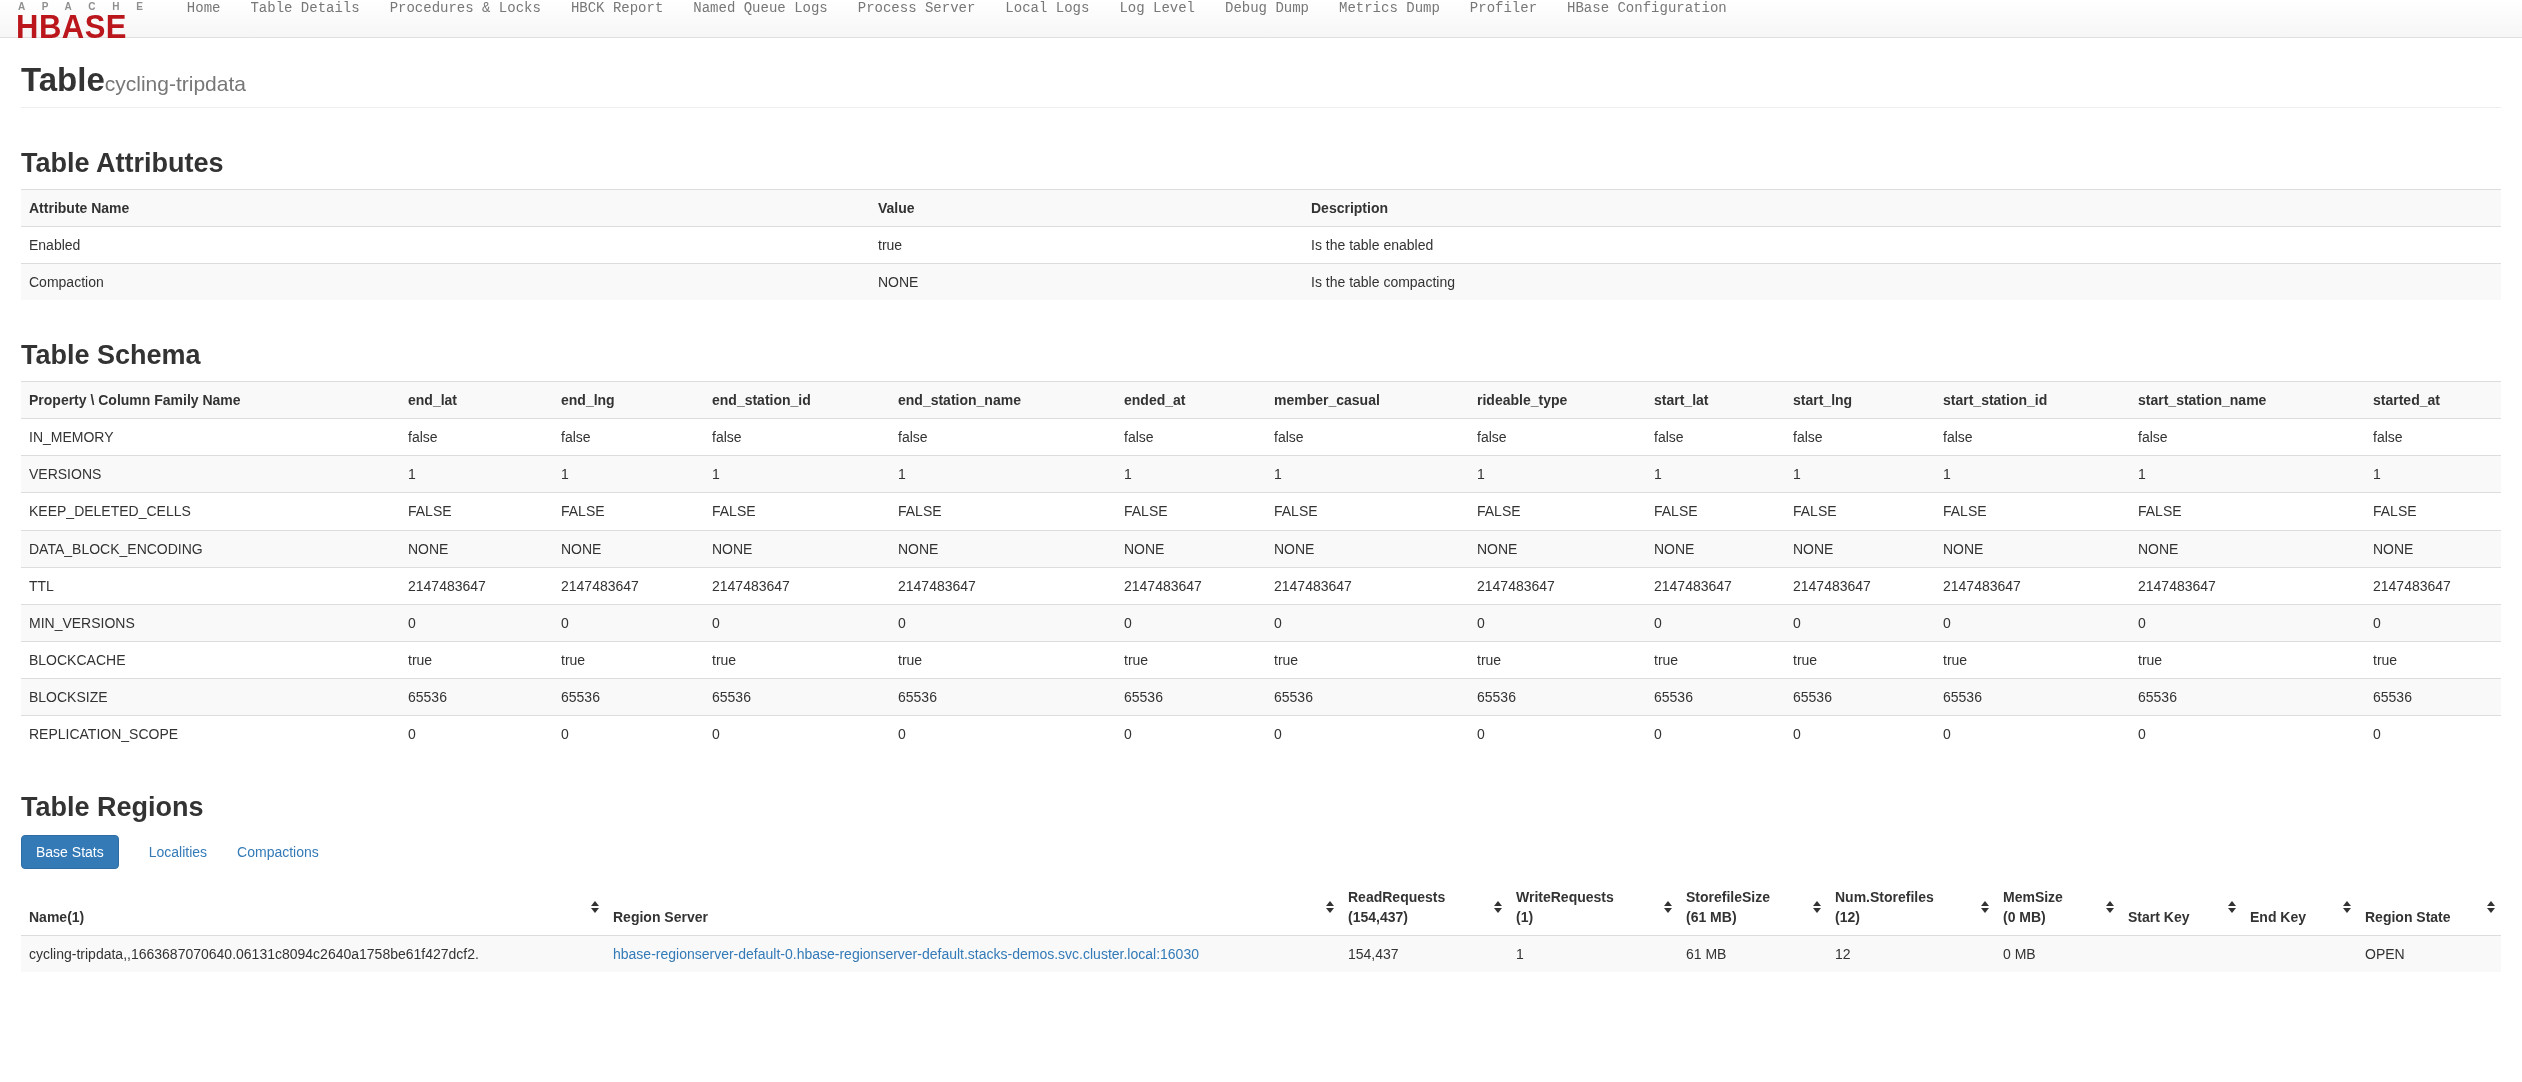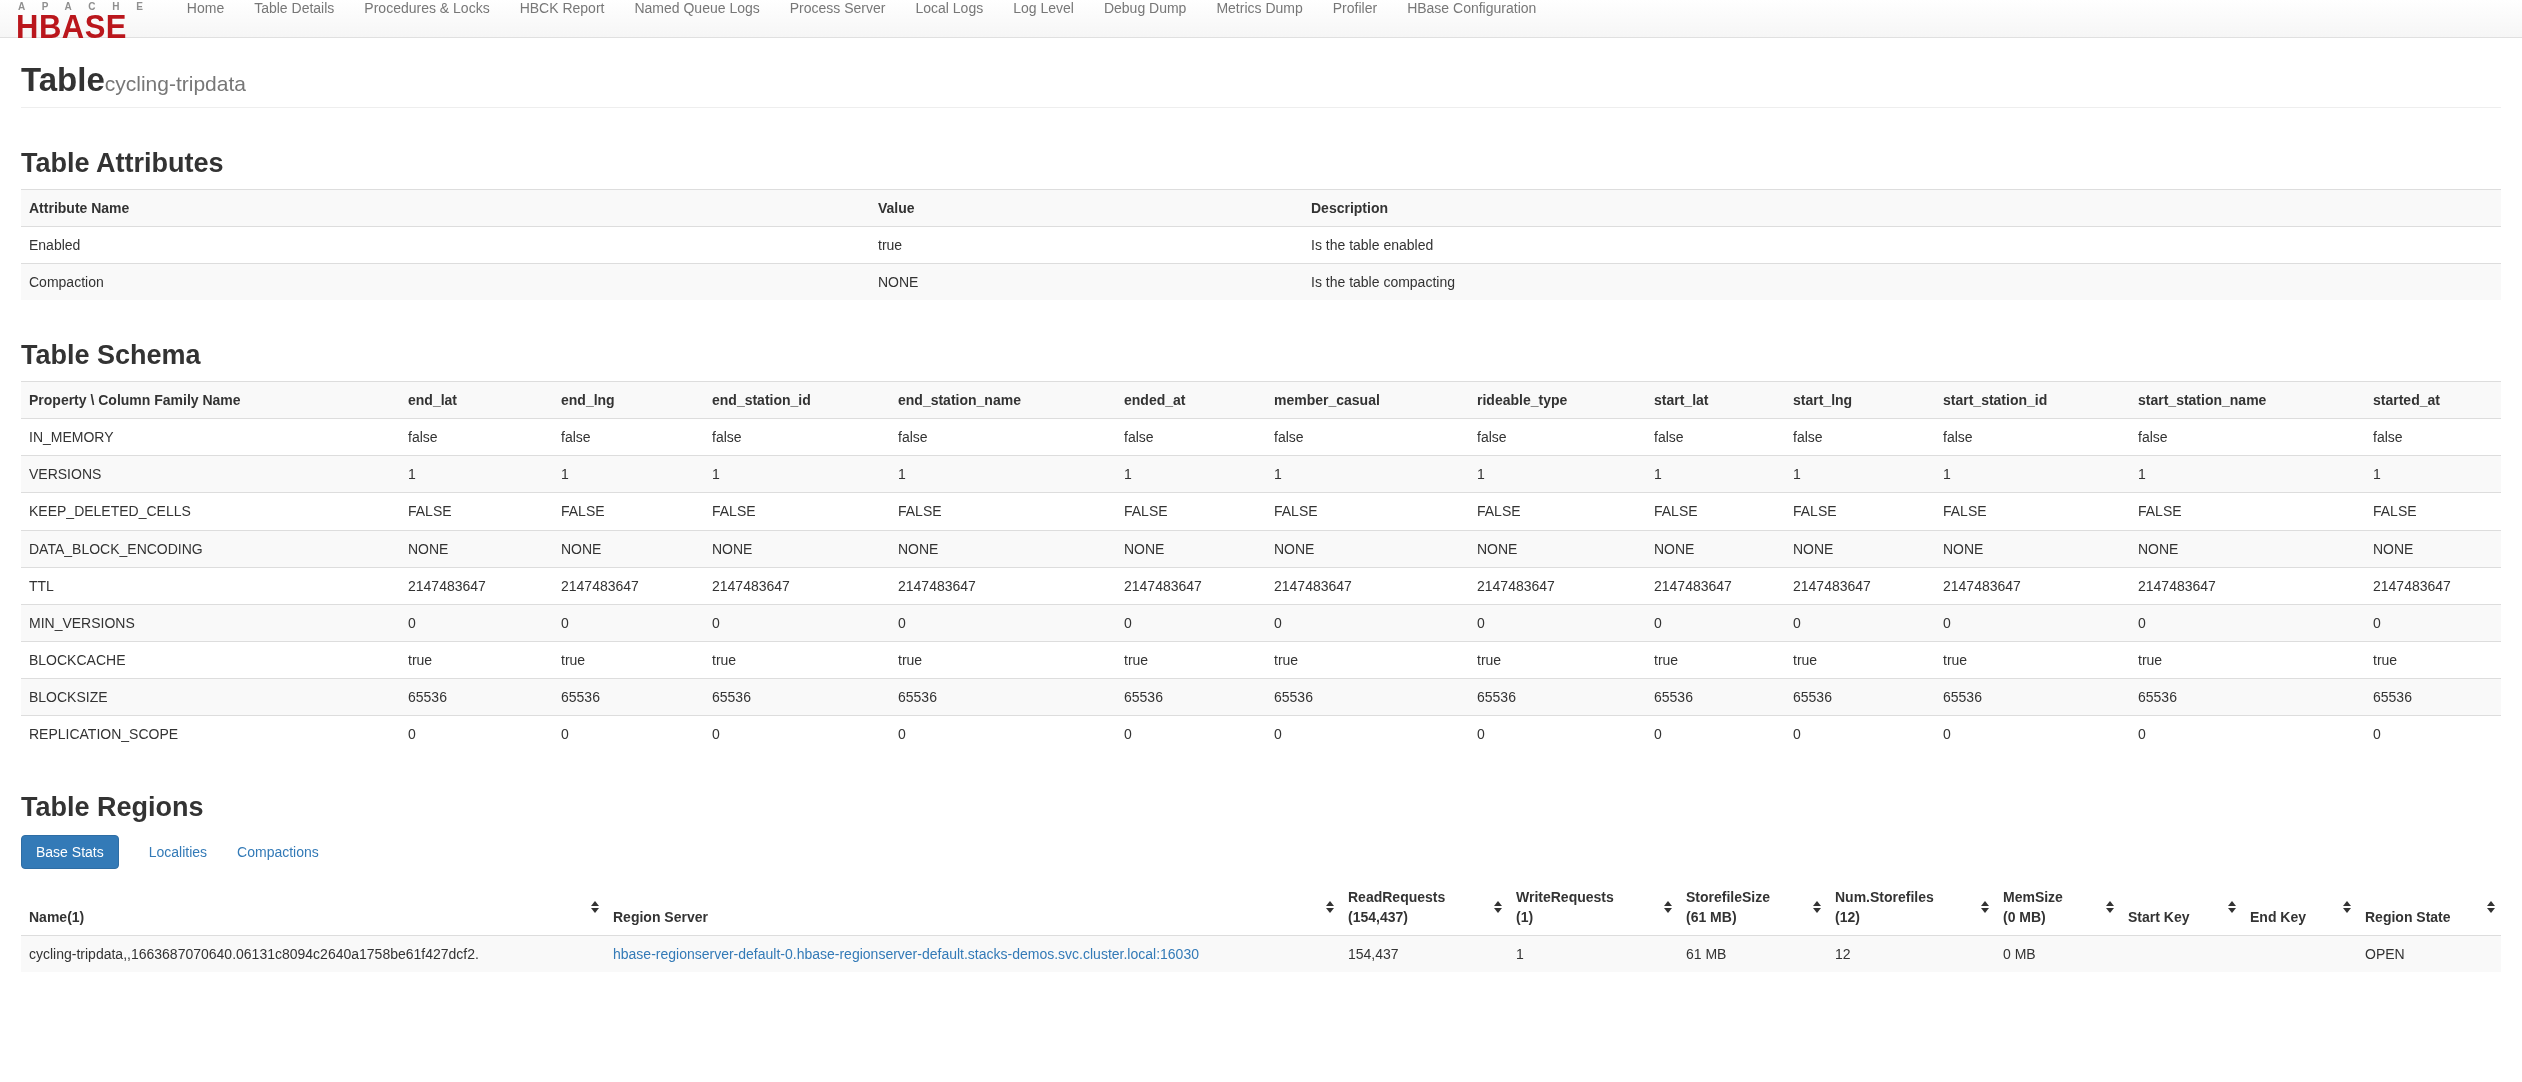--- a/index.html
+++ b/index.html
@@ -31,21 +31,21 @@
   }
   .brand-hbase {
     color: #ba161c; font-size: 31px; font-weight: 700;
     letter-spacing: 0.5px; line-height: 0.95;
     transform: scaleY(1.05);
   }
   .nav-menu { display: flex; align-items: stretch; }
   .nav-link {
     display: flex; align-items: center;
     padding: 0 15px; color: #777777; text-decoration: none;
-    font-size: 14px; white-space: nowrap; cursor: pointer;
+    font-size: 14px; white-space: nowrap; cursor: pointer; font-family: Liberation Mono, monospace;
   }
 
   
   .content { padding: 0 21px; }
 
   .page-header {
     margin: 24px 0 26px; padding-bottom: 9px;
     border-bottom: 1px solid #eeeeee;
   }
   .page-header h1 {

